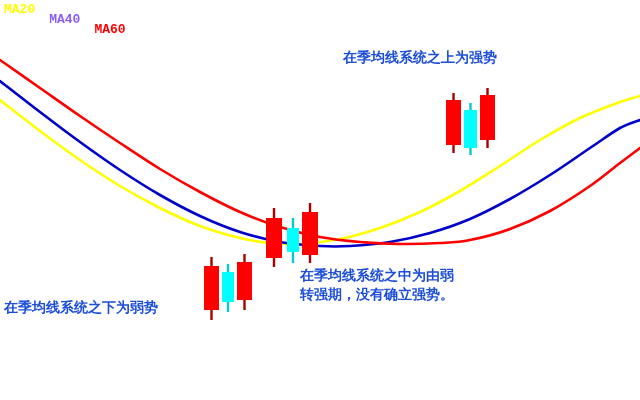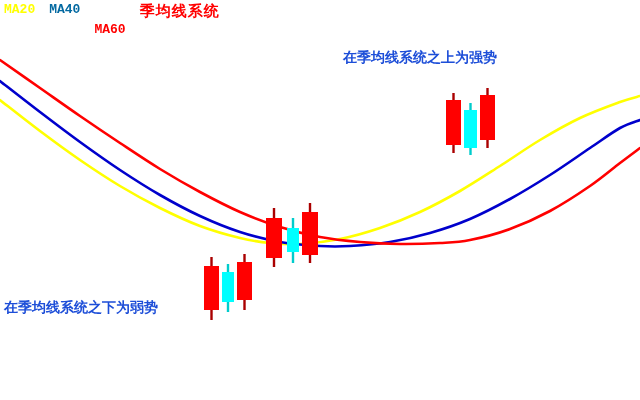--- a/index.html
+++ b/index.html
@@ -31,21 +31,21 @@
     white-space: nowrap;
   }
   .legend-entry {
     font-family: "Liberation Mono", monospace;
     font-size: 13px;
     font-weight: bold;
     letter-spacing: 0px;
     margin-right: 14px;
   }
   .legend-ma20 { color: #ffff00; }
-  .legend-ma40 { color: #0369a1; }
+  .legend-ma40 { color: #8b5cf6; margin-top: 10px; }
   .legend-ma60 { color: #ff0000; margin-top: 20px; }
   .chart-title {
     font-family: "DejaVu Sans", sans-serif;
     font-size: 15px;
     font-weight: bold;
     color: #ff0000;
     letter-spacing: 1px;
   }
   .annot {
     position: absolute;
@@ -96,21 +96,24 @@
           <line x1="244.5" x2="244.5" y1="254" y2="310" stroke="#aa0000" stroke-width="2.4"></line>
           <rect x="237" y="262" width="15" height="38" fill="#ff0000"></rect>
         </g>
       </g>
   </svg>
 
   <div class="legend-row">
     <span class="legend-entry legend-ma20">MA20</span>
     <span class="legend-entry legend-ma40">MA40</span>
     <span class="legend-entry legend-ma60">MA60</span>
-    <span class="chart-title">季均线系统</span>
   </div>
 
   <div class="annot" id="annot-strong">在季均线系统之上为强势</div>
 
+  <div class="annot" id="annot-middle">
+    <div>在季均线系统之中为由弱</div>
+    <div>转强期，没有确立强势。</div>
+  </div>
 
   <div class="annot" id="annot-weak">在季均线系统之下为弱势</div>
 
 </div>
 
 </body></html>

